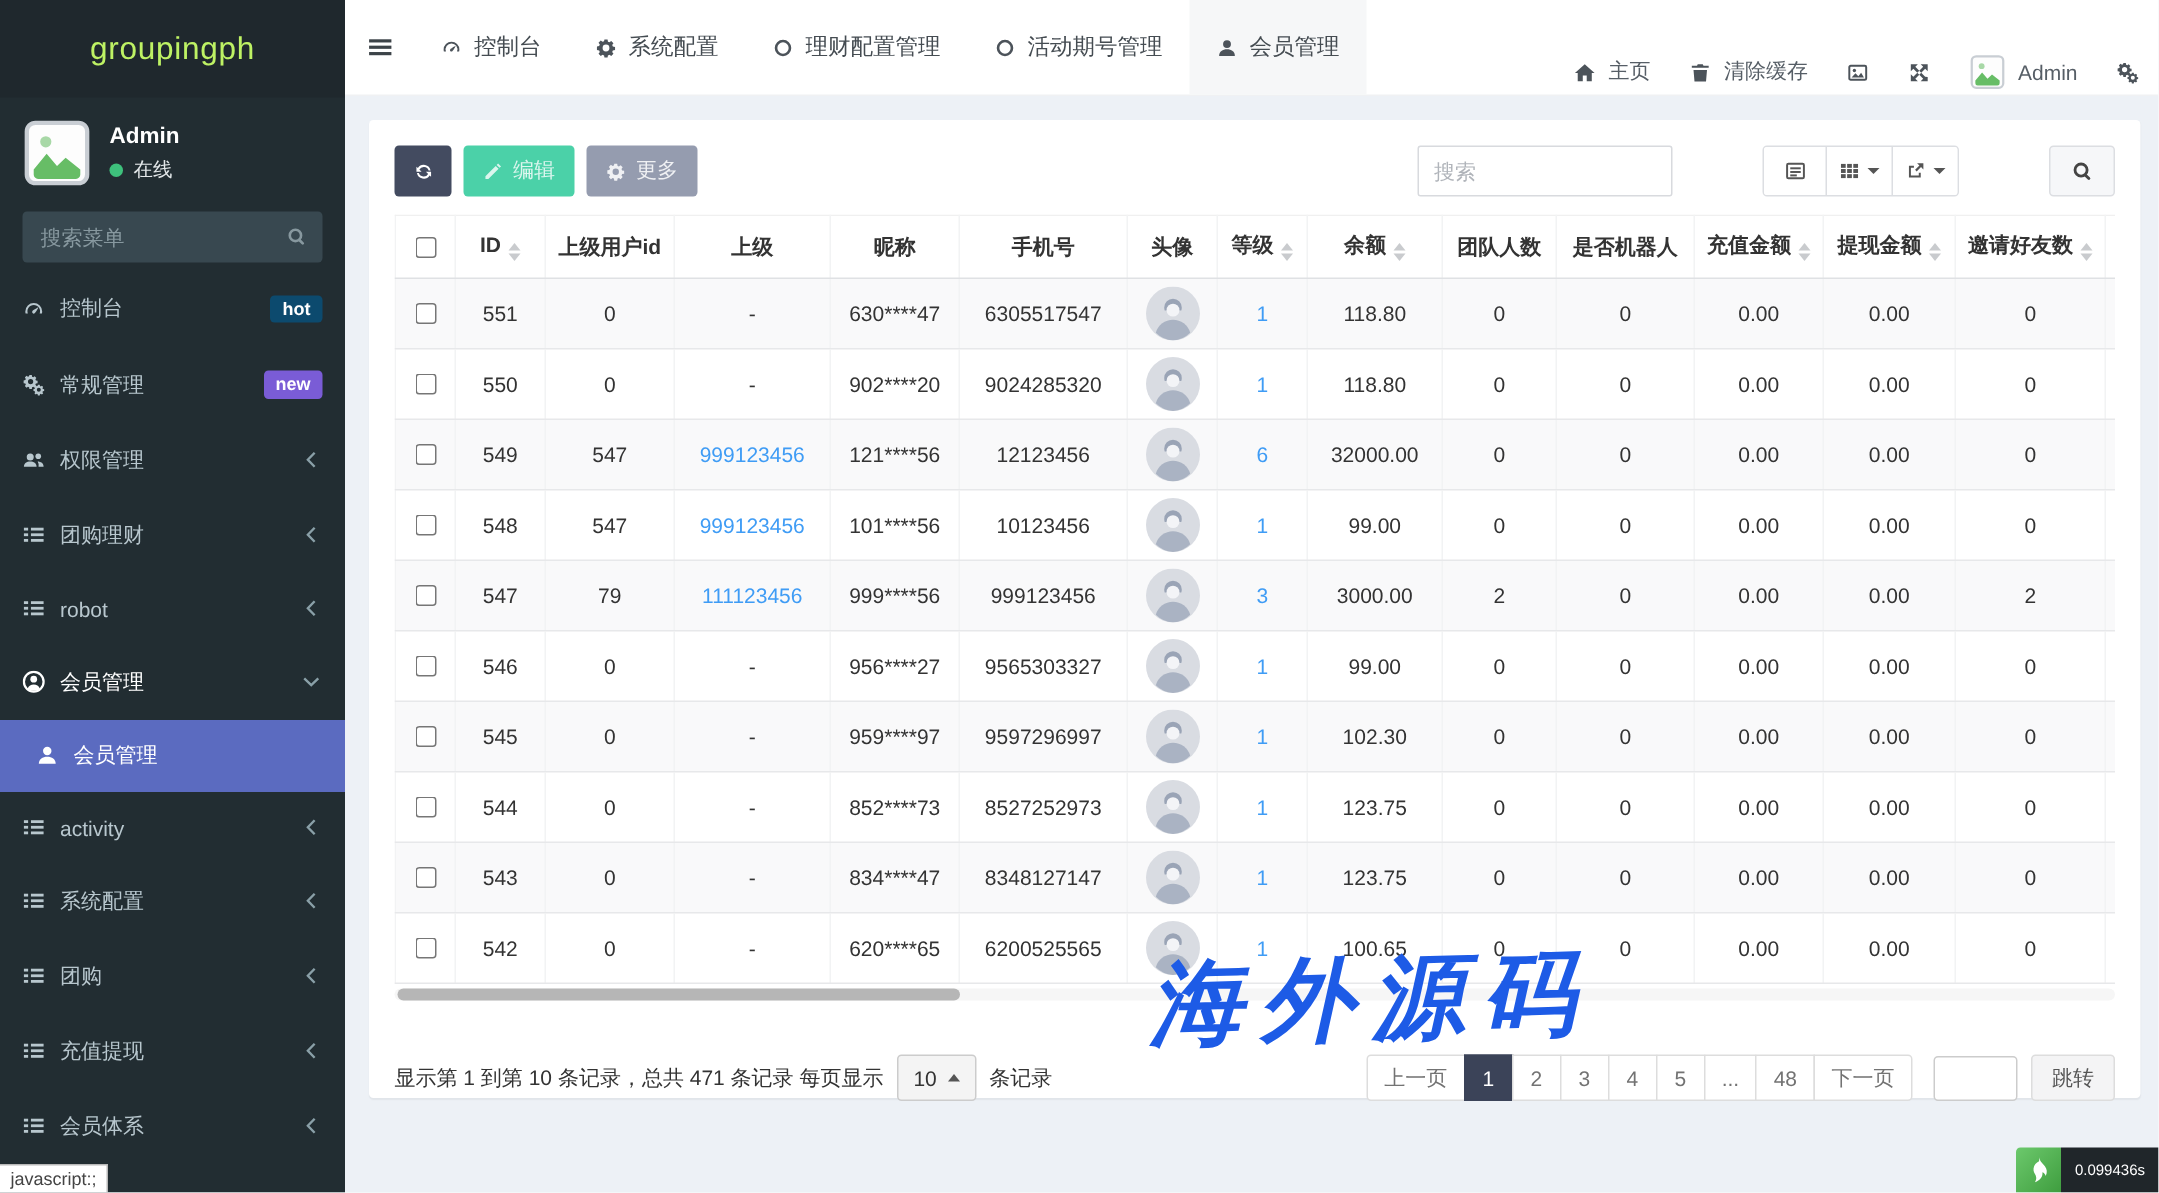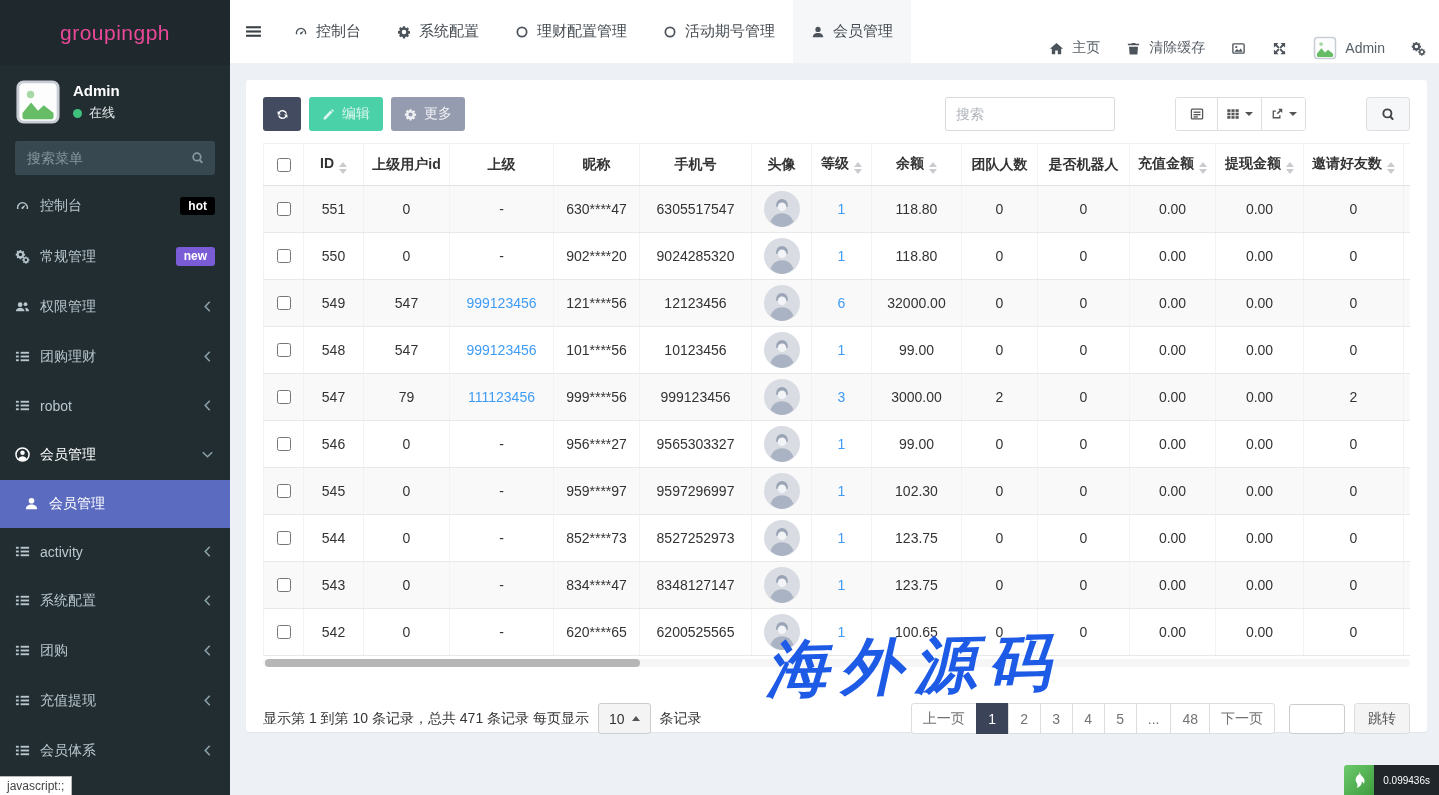--- a/index.html
+++ b/index.html
@@ -7,21 +7,21 @@
   body {
     width:1439px; height:795px; position:relative; overflow:hidden;
     font-family:"Liberation Sans", sans-serif; background:#edf1f6; font-size:14px;
   }
   .icon { display:inline-flex; width:1em; height:1em; flex:none; }
   .icon svg { width:100%; height:100%; fill:currentColor; }
 
   
   .sidebar { position:absolute; left:0; top:0; bottom:0; width:230px; background:#222d32; z-index:20; }
   .logo { height:65px; background:#1f282d; display:flex; align-items:center; justify-content:center;
-          color:#ec4899; font-size:21px; font-weight:300; letter-spacing:.5px; }
+          color:#bef264; font-size:21px; font-weight:300; letter-spacing:.5px; }
   .user-panel { display:flex; align-items:center; gap:12px; padding:14px 15px 8px; }
   .user-meta { display:flex; flex-direction:column; gap:5px; }
   .user-name { color:#fff; font-weight:bold; font-size:15px; }
   .user-status { color:#e4e8ea; font-size:13px; display:flex; align-items:center; gap:7px; }
   .dot { width:9px; height:9px; border-radius:50%; background:#3ec17c; }
   .side-search { margin:8px 15px 6px; position:relative; }
   .side-search input { width:100%; height:34px; background:#384850; border:none; border-radius:3px;
     padding:0 32px 0 12px; color:#cfd8dc; font-size:14px; outline:none; }
   .side-search input::placeholder { color:#87989f; }
   .side-search .icon { position:absolute; right:10px; top:10px; color:#87989f; font-size:14px; }
@@ -165,21 +165,21 @@
   </div>
   <div class="menu" id="sidebar-menu">
       <div class="menu-item">
         <span class="icon">
           <svg viewBox="0 0 16 16">
             <path d="M8 3.2a6 6 0 0 0-6 6c0 .5.06 1 .2 1.5h1.6a4.5 4.5 0 1 1 8.4 0h1.6c.14-.5.2-1 .2-1.5a6 6 0 0 0-6-6z"></path>
             <path d="M7.1 8.9a1.1 1.1 0 0 0 1.55 1.55c.5-.35 2.65-3.75 2.45-3.95s-3.5 1.9-4 2.4z"></path>
           </svg>
         </span>
         <span class="m-label">控制台</span>
-        <span class="badge" style="background: #000000;">hot</span>
+        <span class="badge" style="background: #0c4a6e;">hot</span>
       </div>
       <div class="menu-item">
         <span class="icon">
           <svg viewBox="0 0 16 16">
             <g transform="scale(0.72)">
               <path fill-rule="evenodd" d="M6.8 1.5h2.4l.3 1.7c.4.1.8.3 1.1.5l1.4-1 1.7 1.7-1 1.4c.2.35.4.7.5 1.1l1.7.3v2.4l-1.7.3c-.1.4-.3.8-.5 1.1l1 1.4-1.7 1.7-1.4-1c-.35.2-.7.4-1.1.5l-.3 1.7H6.8l-.3-1.7c-.4-.1-.8-.3-1.1-.5l-1.4 1-1.7-1.7 1-1.4c-.2-.35-.4-.7-.5-1.1l-1.7-.3V6.8l1.7-.3c.1-.4.3-.8.5-1.1l-1-1.4 1.7-1.7 1.4 1c.35-.2.7-.4 1.1-.5zM8 5.4A2.6 2.6 0 1 0 8 10.6 2.6 2.6 0 0 0 8 5.4z"></path>
             </g>
             <g transform="translate(7.2 7.2) scale(0.55)">
               <path fill-rule="evenodd" d="M6.8 1.5h2.4l.3 1.7c.4.1.8.3 1.1.5l1.4-1 1.7 1.7-1 1.4c.2.35.4.7.5 1.1l1.7.3v2.4l-1.7.3c-.1.4-.3.8-.5 1.1l1 1.4-1.7 1.7-1.4-1c-.35.2-.7.4-1.1.5l-.3 1.7H6.8l-.3-1.7c-.4-.1-.8-.3-1.1-.5l-1.4 1-1.7-1.7 1-1.4c-.2-.35-.4-.7-.5-1.1l-1.7-.3V6.8l1.7-.3c.1-.4.3-.8.5-1.1l-1-1.4 1.7-1.7 1.4 1c.35-.2.7-.4 1.1-.5zM8 5.4A2.6 2.6 0 1 0 8 10.6 2.6 2.6 0 0 0 8 5.4z"></path>
             </g>

